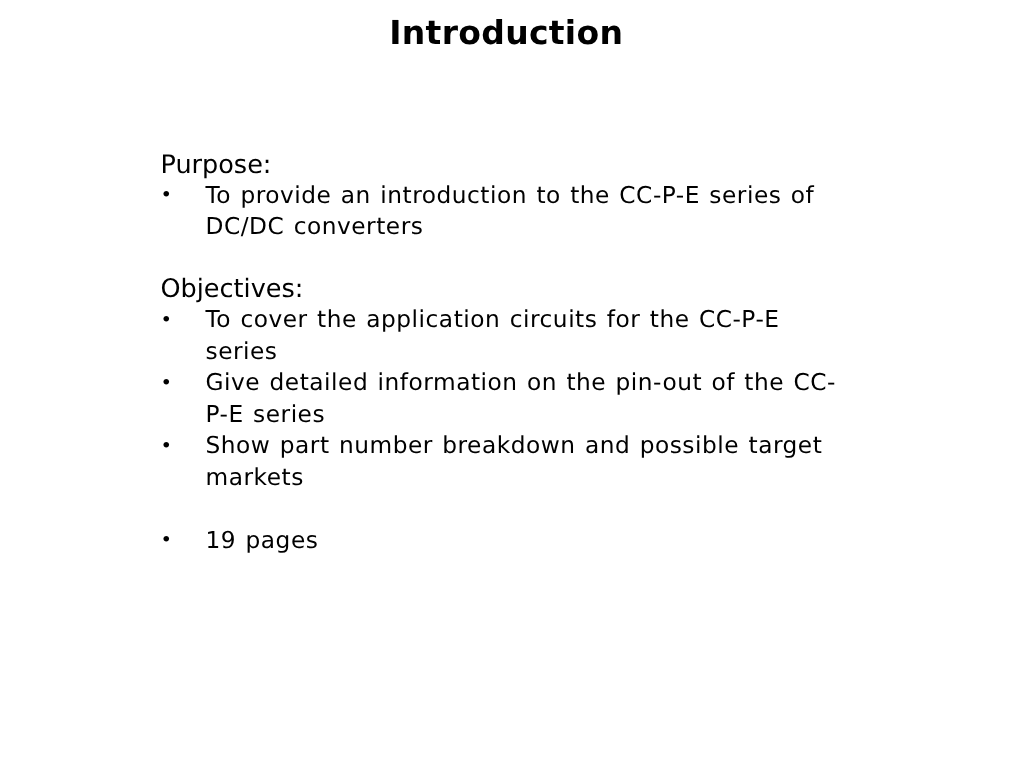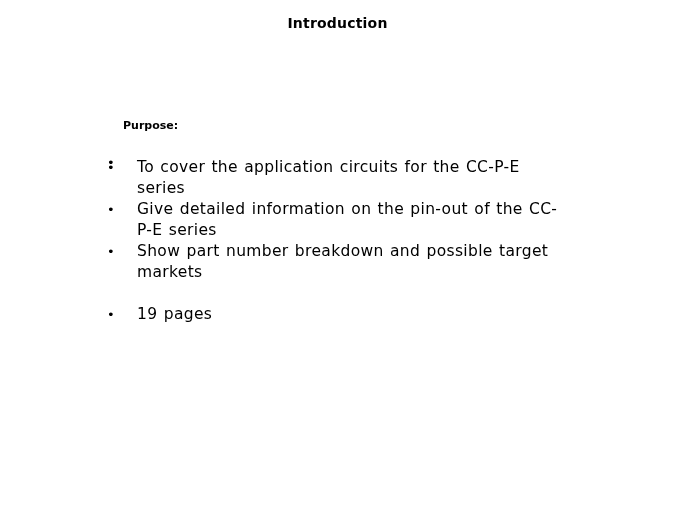--- a/index.html
+++ b/index.html
@@ -15,39 +15,39 @@
       font-family: "DejaVu Sans", sans-serif;
       color: #000000;
     }
     .slide-title {
       position: absolute;
       top: 11px;
       left: 0;
       width: 675px;
       text-align: center;
       font-weight: bold;
-      font-size: 14px;
+      font-size: 22px;
       line-height: 24px;
       letter-spacing: 0.2px;
     }
     .content {
       position: absolute;
       left: 107px;
       top: 100px;
       width: 460px;
     }
     .section {
       margin: 0 0 21px 0;
     }
     .section-heading {
-      font-weight: bold;
-      font-size: 11px;
+      font-weight: normal;
+      font-size: 17px;
       line-height: 20px;
       height: 20px;
-      margin: 16px;
+      margin: 0;
     }
     ul.bullets {
       list-style: none;
       margin: 0;
       padding: 0;
     }
     ul.bullets li {
       position: relative;
       padding-left: 30px;
       font-size: 15.5px;
@@ -69,25 +69,27 @@
 
 <div class="slide-title">Introduction</div>
 
 <div class="content">
 
   <div class="section">
     <div class="section-heading">Purpose:</div>
     <ul class="bullets">
       <li>
         <span class="bullet">•</span>
+        <span>To provide an introduction to the CC-P-E series of DC/DC converters</span>
       </li>
     </ul>
   </div>
 
   <div class="section">
+    <div class="section-heading">Objectives:</div>
     <ul class="bullets">
       <li>
         <span class="bullet">•</span>
         <span>To cover the application circuits for the CC-P-E series</span>
       </li>
       <li>
         <span class="bullet">•</span>
         <span>Give detailed information on the pin-out of the CC-P-E series</span>
       </li>
       <li>

